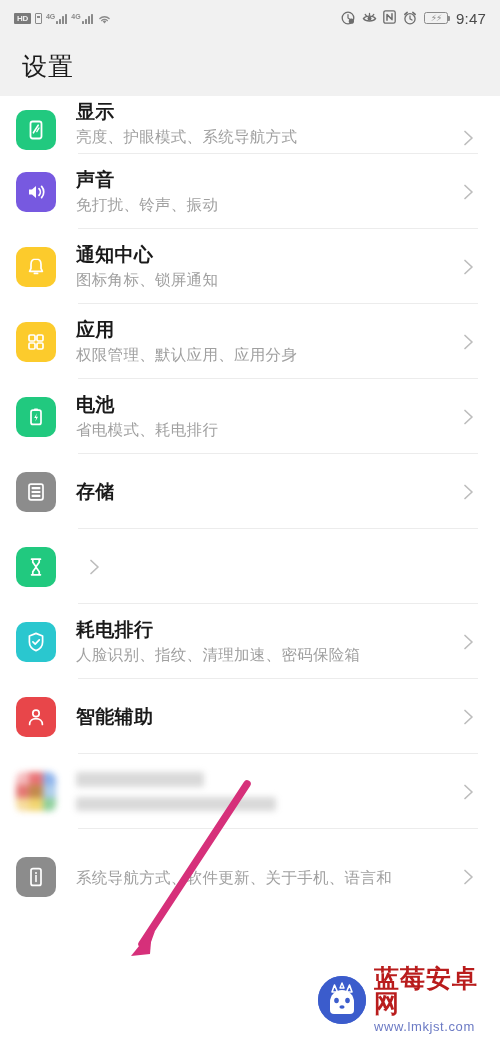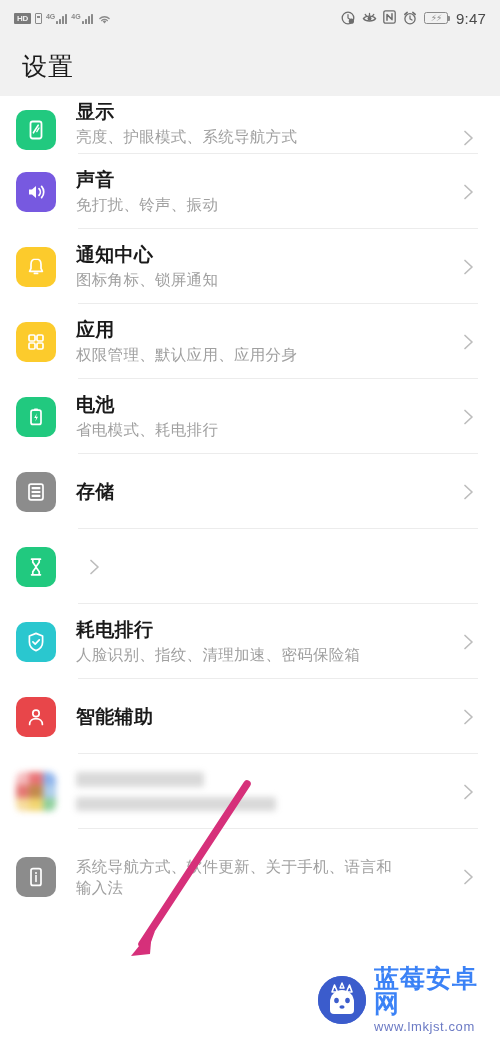--- a/index.html
+++ b/index.html
@@ -155,21 +155,21 @@
     position: absolute;
     left: 318px; top: 966px;
     display: flex; align-items: center; gap: 8px;
   }
   .wm-logo {
     width: 48px; height: 48px; border-radius: 50%;
     background: #3b5ccc; position: relative; flex: 0 0 48px;
   }
   .wm-text { display: flex; flex-direction: column; line-height: 1; }
   .wm-name {
-    font-size: 25px; font-weight: 700; color: #3b82f6;
+    font-size: 25px; font-weight: 700; color: #b91c1c;
     letter-spacing: 1px; font-family: "DejaVu Sans", sans-serif;
   }
   .wm-url {
     font-size: 13px; color: #6b7ac4; letter-spacing: .6px; margin-top: 4px;
   }
 </style>
 </head>
 <body>
 
 <div id="screen">
@@ -447,21 +447,20 @@
     <div class="row tall">
       <span class="icon-box" style="background:#8c8c8c;">
         <svg width="24" height="24" viewBox="0 0 24 24">
           <rect x="7" y="3.6" width="10" height="16.8" rx="2" fill="none" stroke="#fff" stroke-width="1.7"></rect>
           <circle cx="12" cy="8" r="1" fill="#fff"></circle>
           <path d="M12 10.6 V16.4" stroke="#fff" stroke-width="1.6" stroke-linecap="round"></path>
         </svg>
       </span>
       <span class="row-text">
         <span class="row-sub" style="display:block">系统导航方式、软件更新、关于手机、语言和</span>
-        <span class="row-sub" style="display:block; margin-top:-2px">输入法</span>
       </span>
       <span class="chev">
         <svg width="20" height="20" viewBox="0 0 20 20">
             <path d="M7 3.5 L14 10 L7 16.5" fill="none" stroke="#bdbdbd" stroke-width="1.7" stroke-linecap="round" stroke-linejoin="round"></path>
           </svg>
       </span>
     </div>
 
   </div>
 

